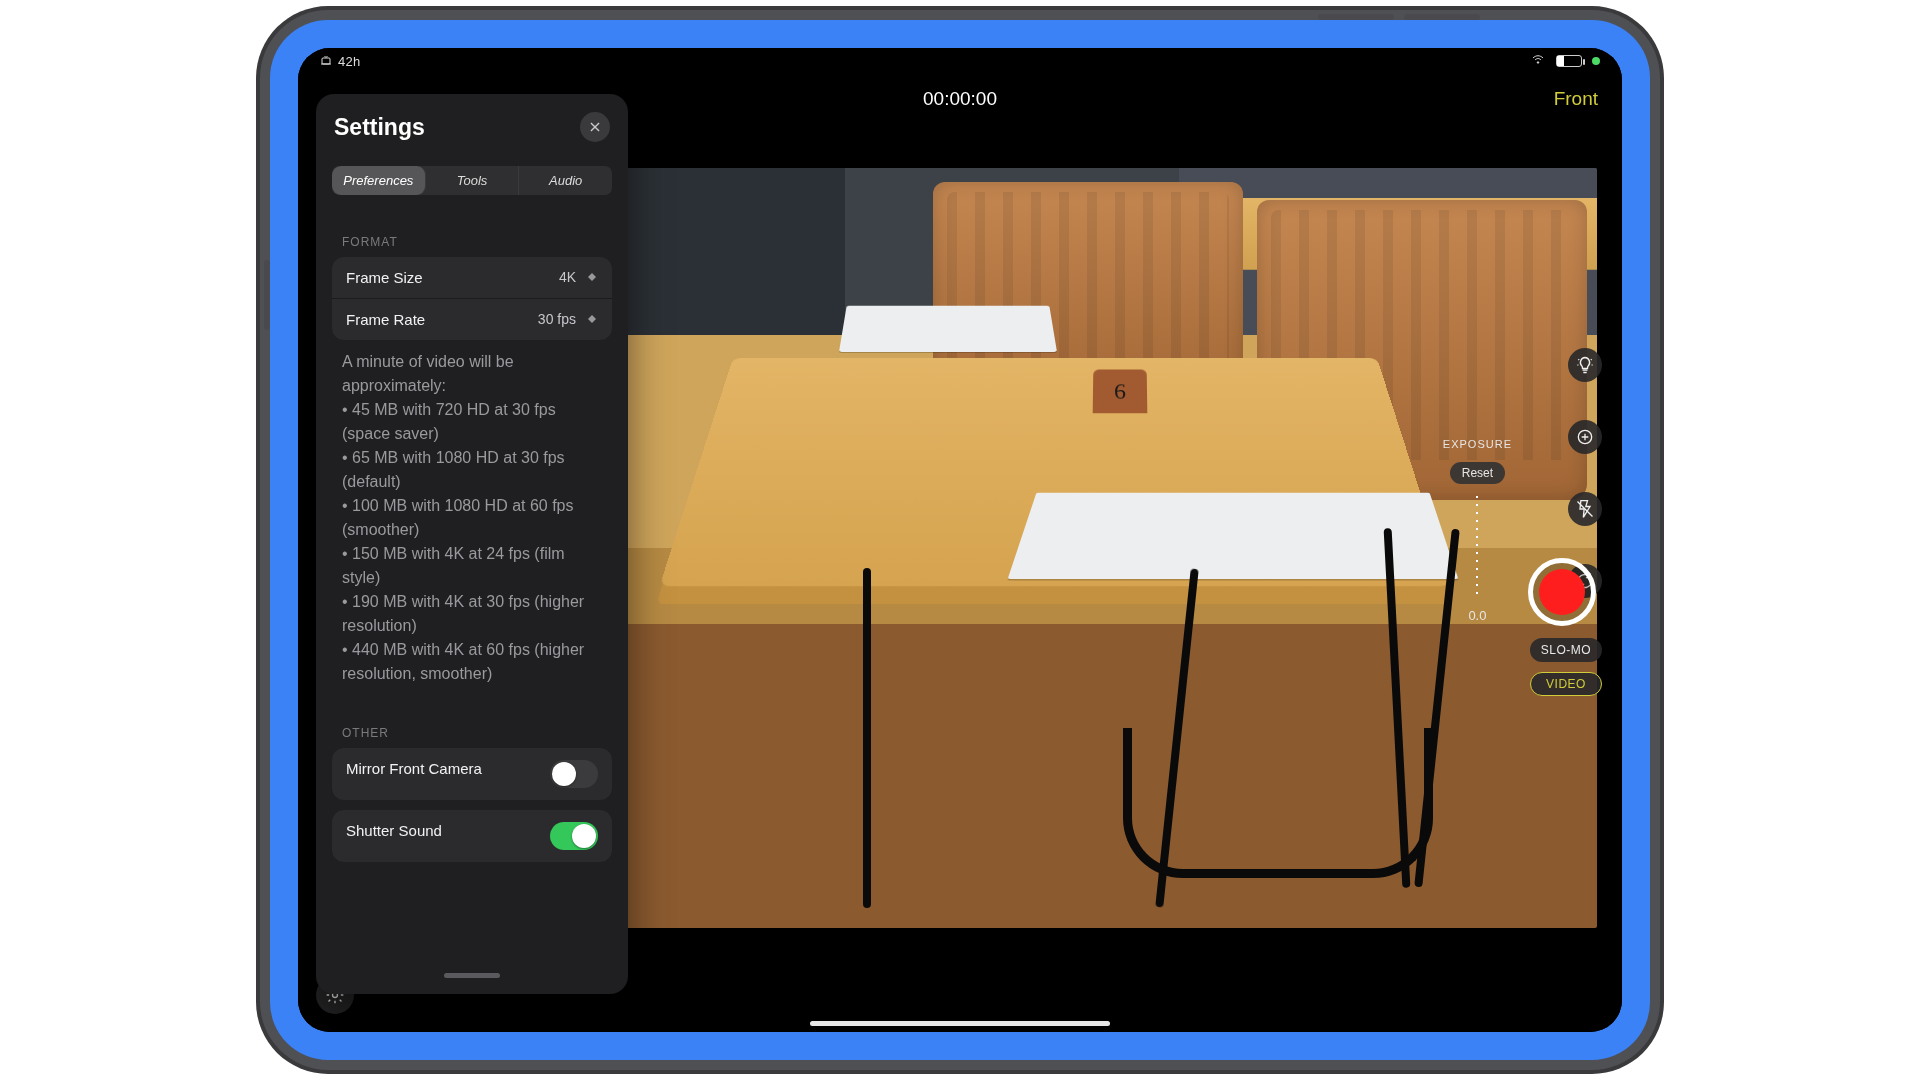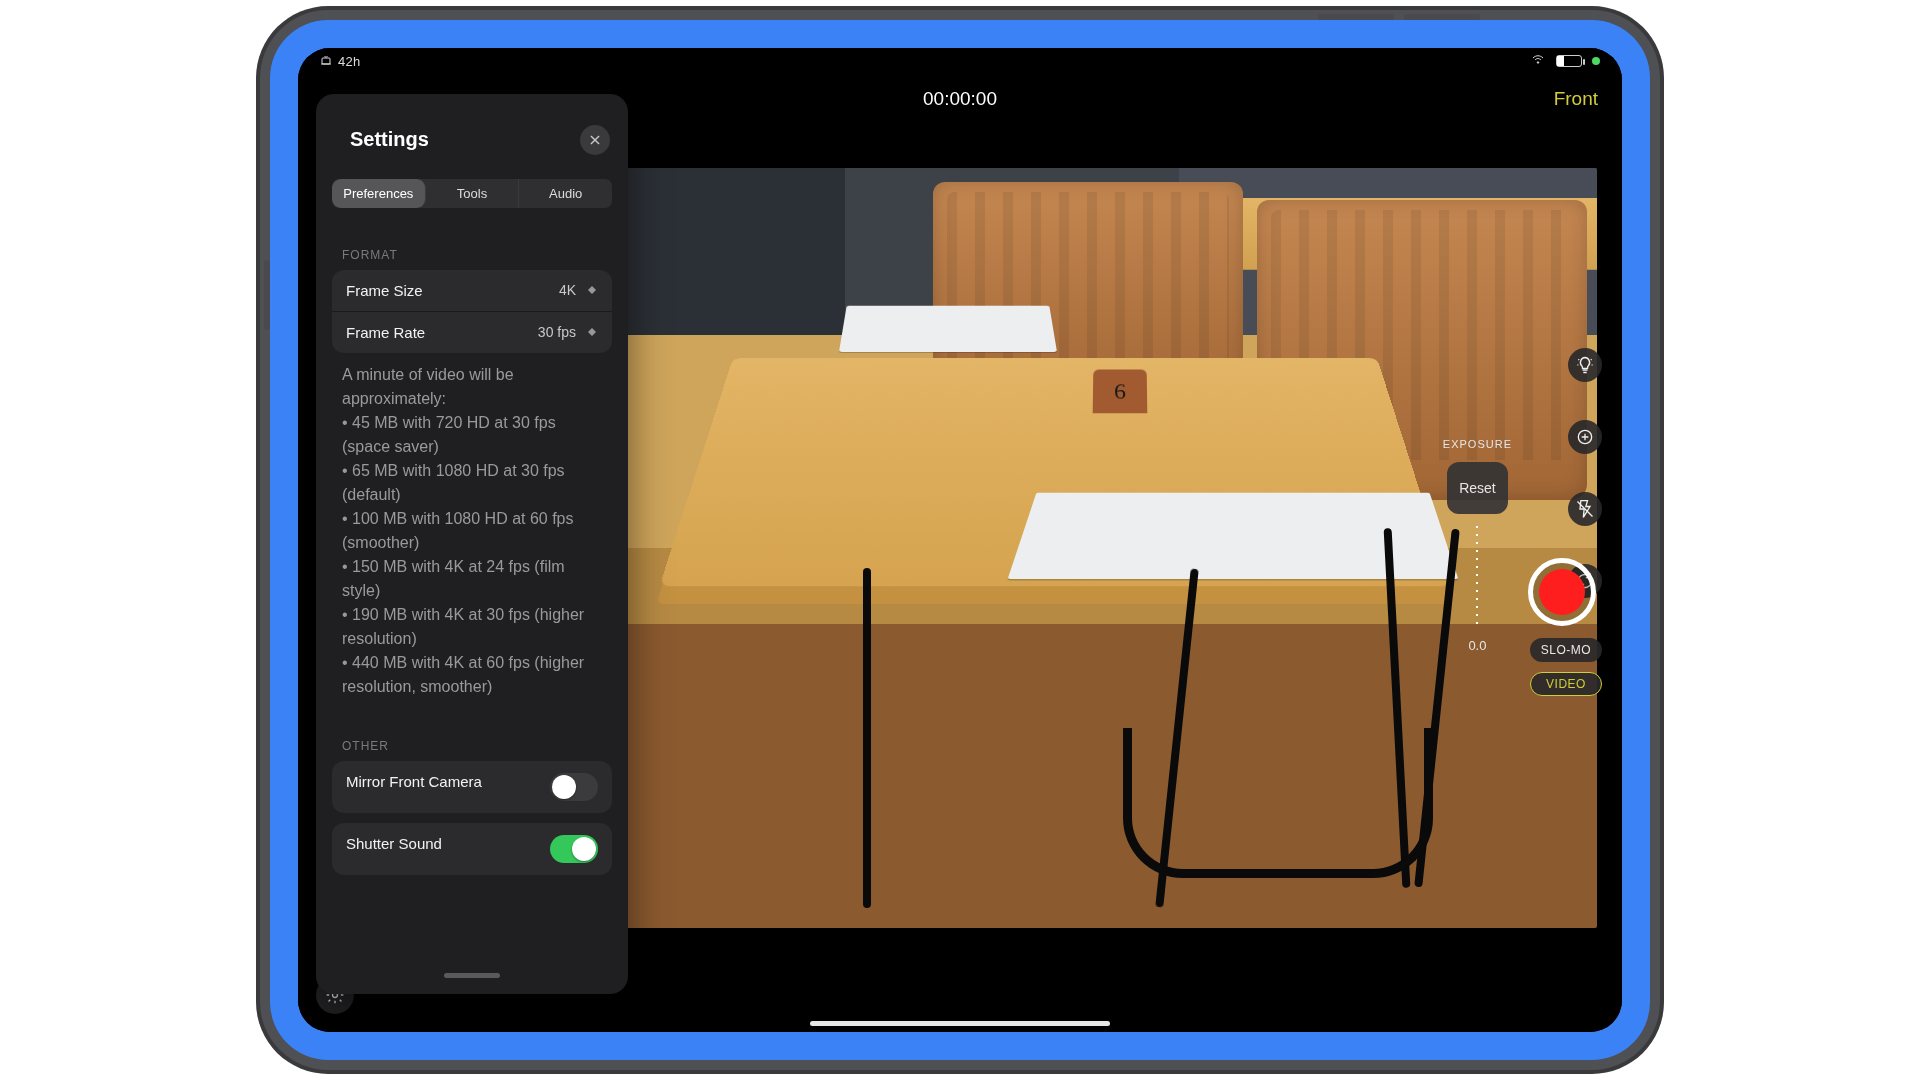--- a/index.html
+++ b/index.html
@@ -74,35 +74,35 @@
   .side-ico{width:34px;height:34px;border-radius:50%;display:flex;align-items:center;justify-content:center;background:rgba(40,40,42,.9);color:#efefef;}
   .side-ico svg{width:20px;height:20px;stroke:#efefef;fill:none;stroke-width:1.6;}
   .record{width:68px;height:68px;border-radius:50%;border:5px solid #fff;display:flex;align-items:center;justify-content:center;background:rgba(0,0,0,.2);position:absolute;right:26px;top:510px;}
   .record i{width:46px;height:46px;border-radius:50%;background:var(--record-red);}
   .mode-pill{position:absolute;right:20px;width:72px;height:24px;border-radius:12px;font-size:12px;display:flex;align-items:center;justify-content:center;letter-spacing:.5px;}
   .mode-slomo{top:590px;background:rgba(40,40,42,.9);color:#e8e8ea;}
   .mode-video{top:624px;background:rgba(40,40,42,.9);color:var(--accent-yellow);border:1px solid var(--accent-yellow);}
 
   
   .exposure{position:absolute;right:110px;top:390px;display:flex;flex-direction:column;align-items:center;gap:12px;color:#e6e6e6;font-size:11px;}
-  .exposure .reset{background:rgba(50,50,52,.9);padding:18px 12px;border-radius:12px;font-size:14px;}
+  .exposure .reset{background:rgba(50,50,52,.9);padding:4px 12px;border-radius:12px;font-size:12px;}
   .exposure .scale{height:100px;width:2px;background:repeating-linear-gradient(#fff 0 2px,transparent 2px 8px);}
   .exposure .val{font-size:13px;}
 
   
   .bottom-gear{position:absolute;left:18px;bottom:18px;width:38px;height:38px;border-radius:50%;background:rgba(40,40,42,.9);display:flex;align-items:center;justify-content:center;}
   .bottom-gear svg{width:20px;height:20px;stroke:#dcdcdc;fill:none;stroke-width:1.6;}
   .home-indicator{position:absolute;bottom:6px;left:50%;transform:translateX(-50%);width:300px;height:5px;border-radius:3px;background:#fff;opacity:.9;}
 
   
   .settings{position:absolute;left:18px;top:46px;width:312px;height:900px;background:var(--panel);border-radius:18px;padding:14px 12px 10px;display:flex;flex-direction:column;box-shadow:0 18px 40px rgba(0,0,0,.5);}
   .settings-head{display:flex;align-items:center;justify-content:space-between;padding:4px 6px 12px;}
-  .settings-head h1{margin:16px;font-size:20px;font-weight:600;}
+  .settings-head h1{margin:0;font-size:23px;font-weight:600;}
   .close-btn{width:30px;height:30px;border-radius:50%;background:#3a3a3c;display:flex;align-items:center;justify-content:center;color:#bcbcc0;font-size:17px;}
-  .seg{display:flex;background:#2f2f31;border-radius:7px;overflow:hidden;margin:0 4px 16px;}
+  .seg{display:flex;background:#2f2f31;border-radius:7px;overflow:hidden;margin:12px 4px 16px;font-style:italic;}
   .seg div{flex:1;text-align:center;font-size:13px;padding:7px 0;color:#dcdcdc;border-right:1px solid #3a3a3c;}
   .seg div:last-child{border-right:none;}
   .seg .active{background:#565658;color:#fff;border-radius:9px;}
   .group-label{font-size:12px;color:var(--txt-dimmer);letter-spacing:1px;padding:4px 14px 8px;margin-top:20px;}
   .row-group{background:var(--panel-row);border-radius:12px;overflow:hidden;margin:0 4px 10px;}
   .row{display:flex;align-items:flex-start;justify-content:space-between;padding:12px 14px;font-size:15px;color:#f2f2f4;border-bottom:1px solid #1b1b1d;}
   .row:last-child{border-bottom:none;}
   .row .val{color:#c7c7cc;font-size:14px;display:flex;align-items:center;gap:12px;}
   .updn{width:10px;height:16px;position:relative;opacity:.7;}
   .updn:before,.updn:after{content:"";position:absolute;left:0;border:4px solid transparent;}

